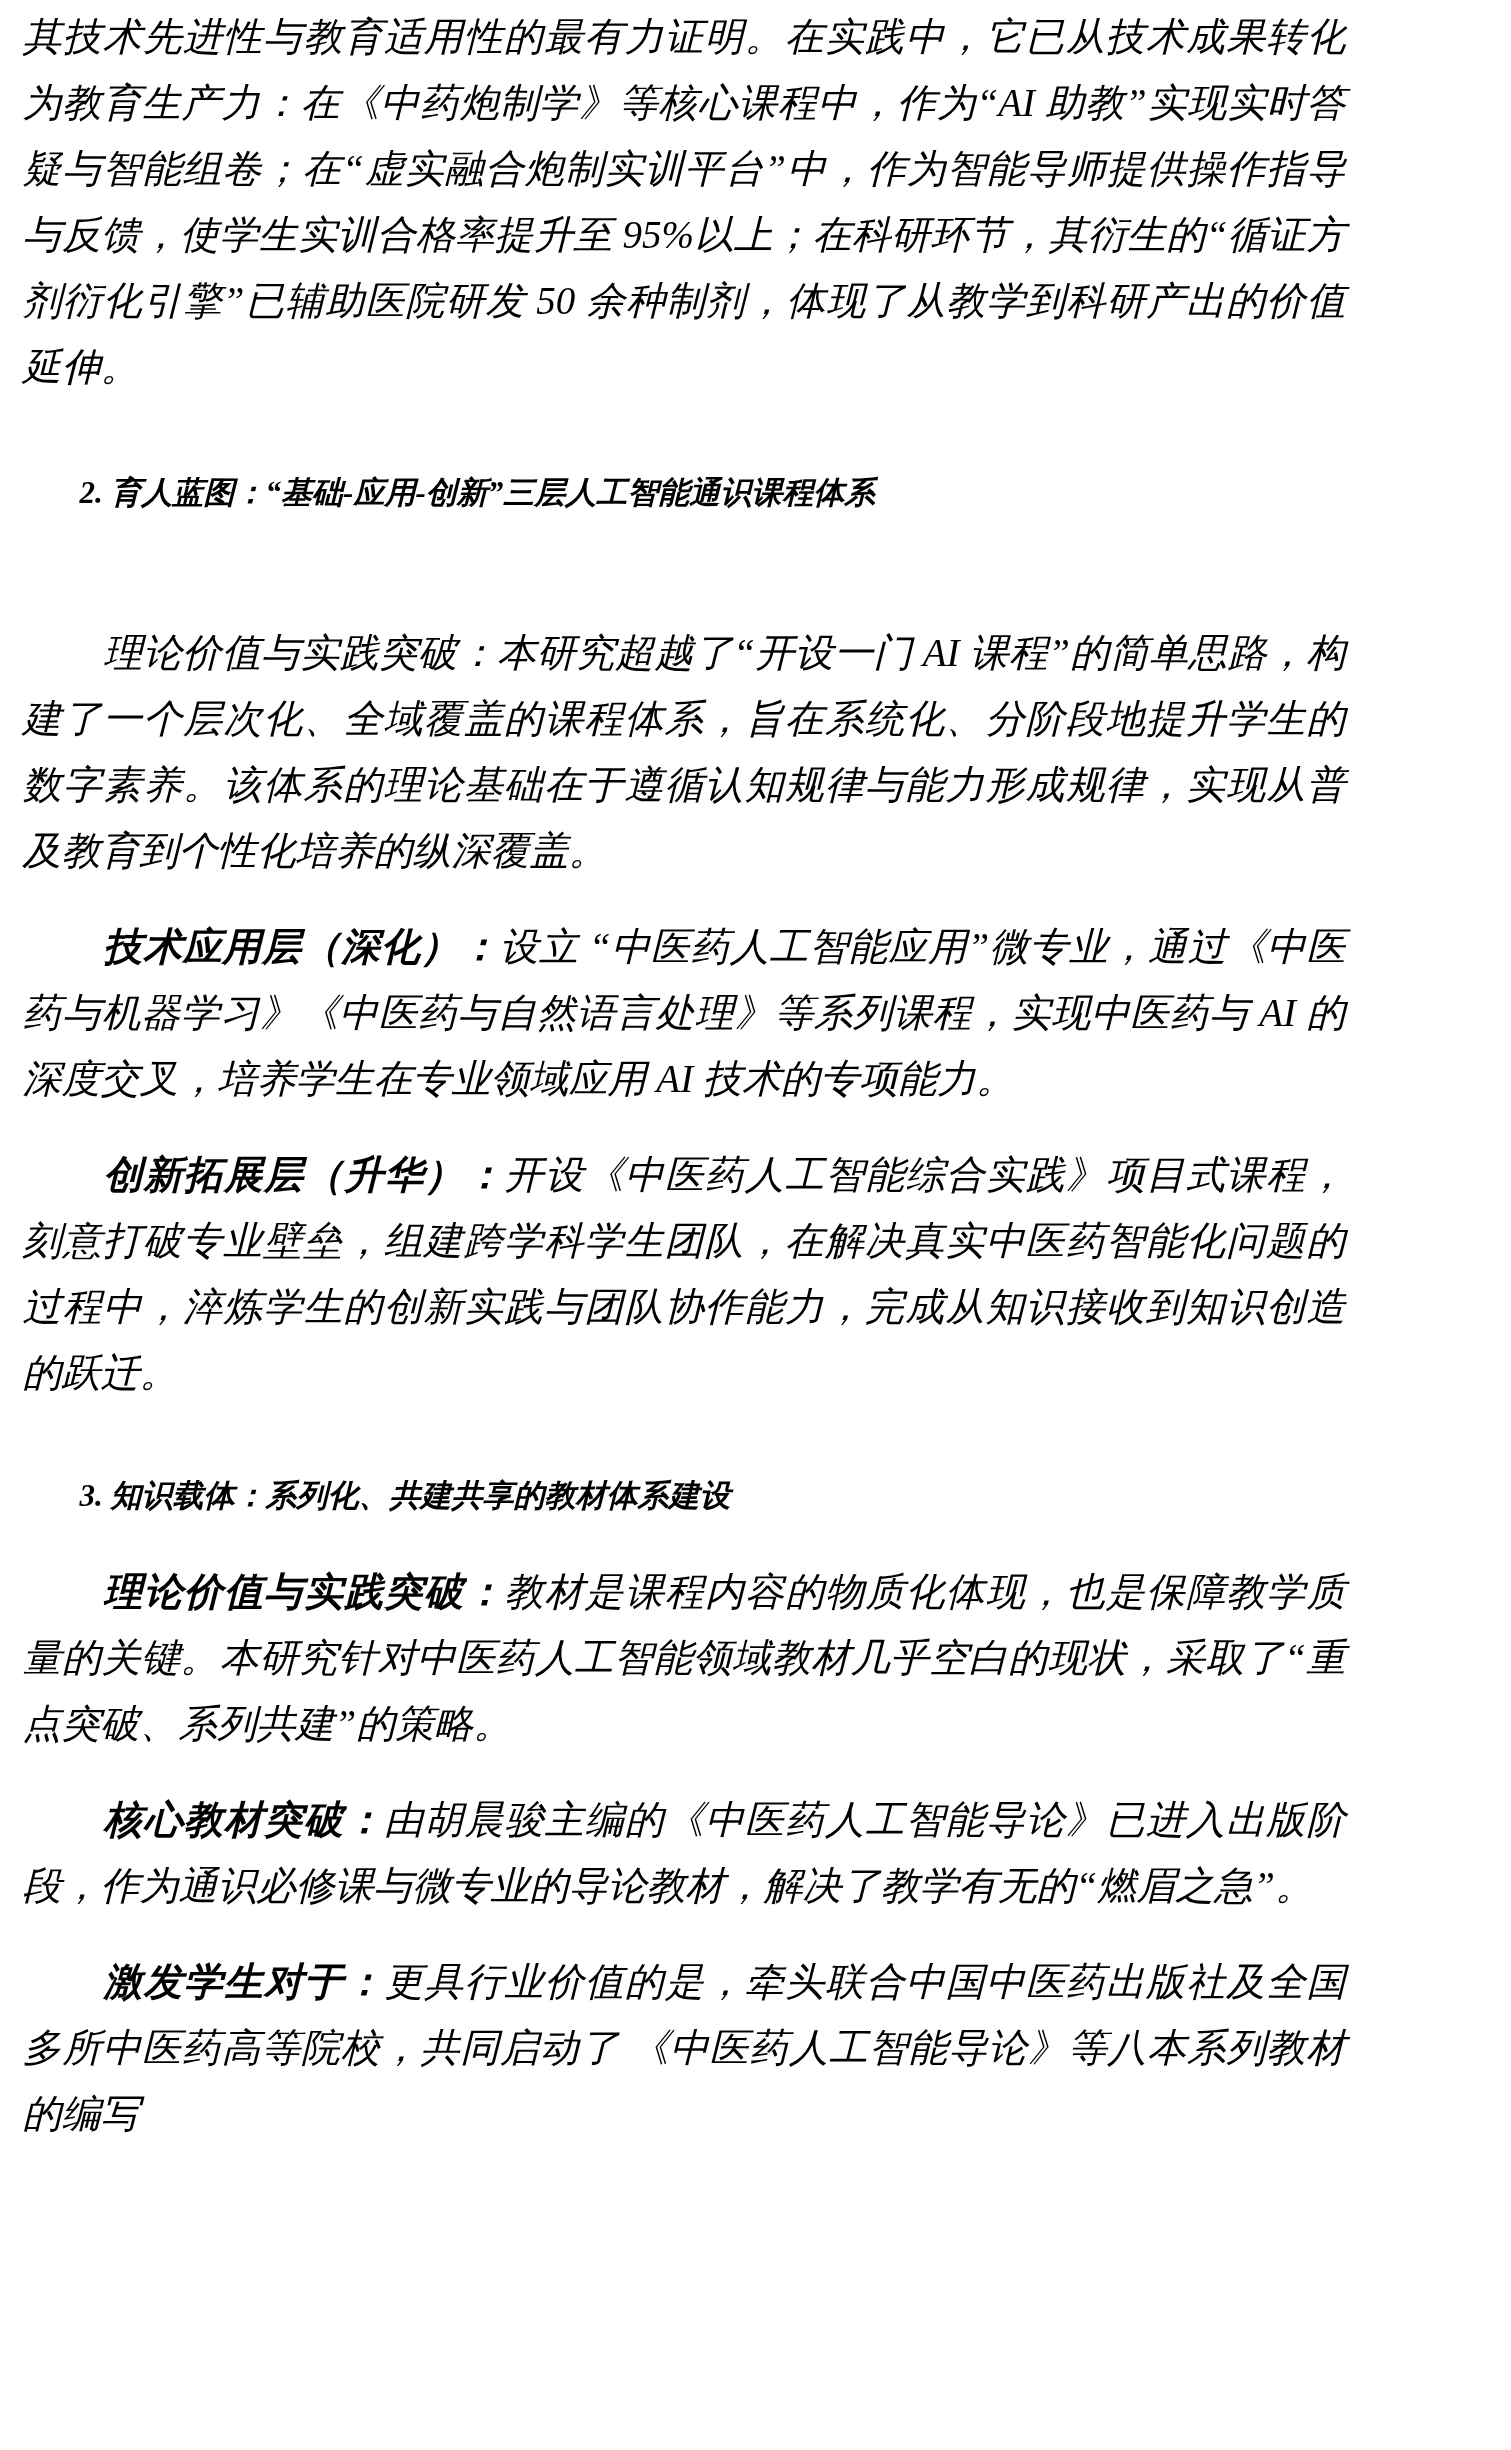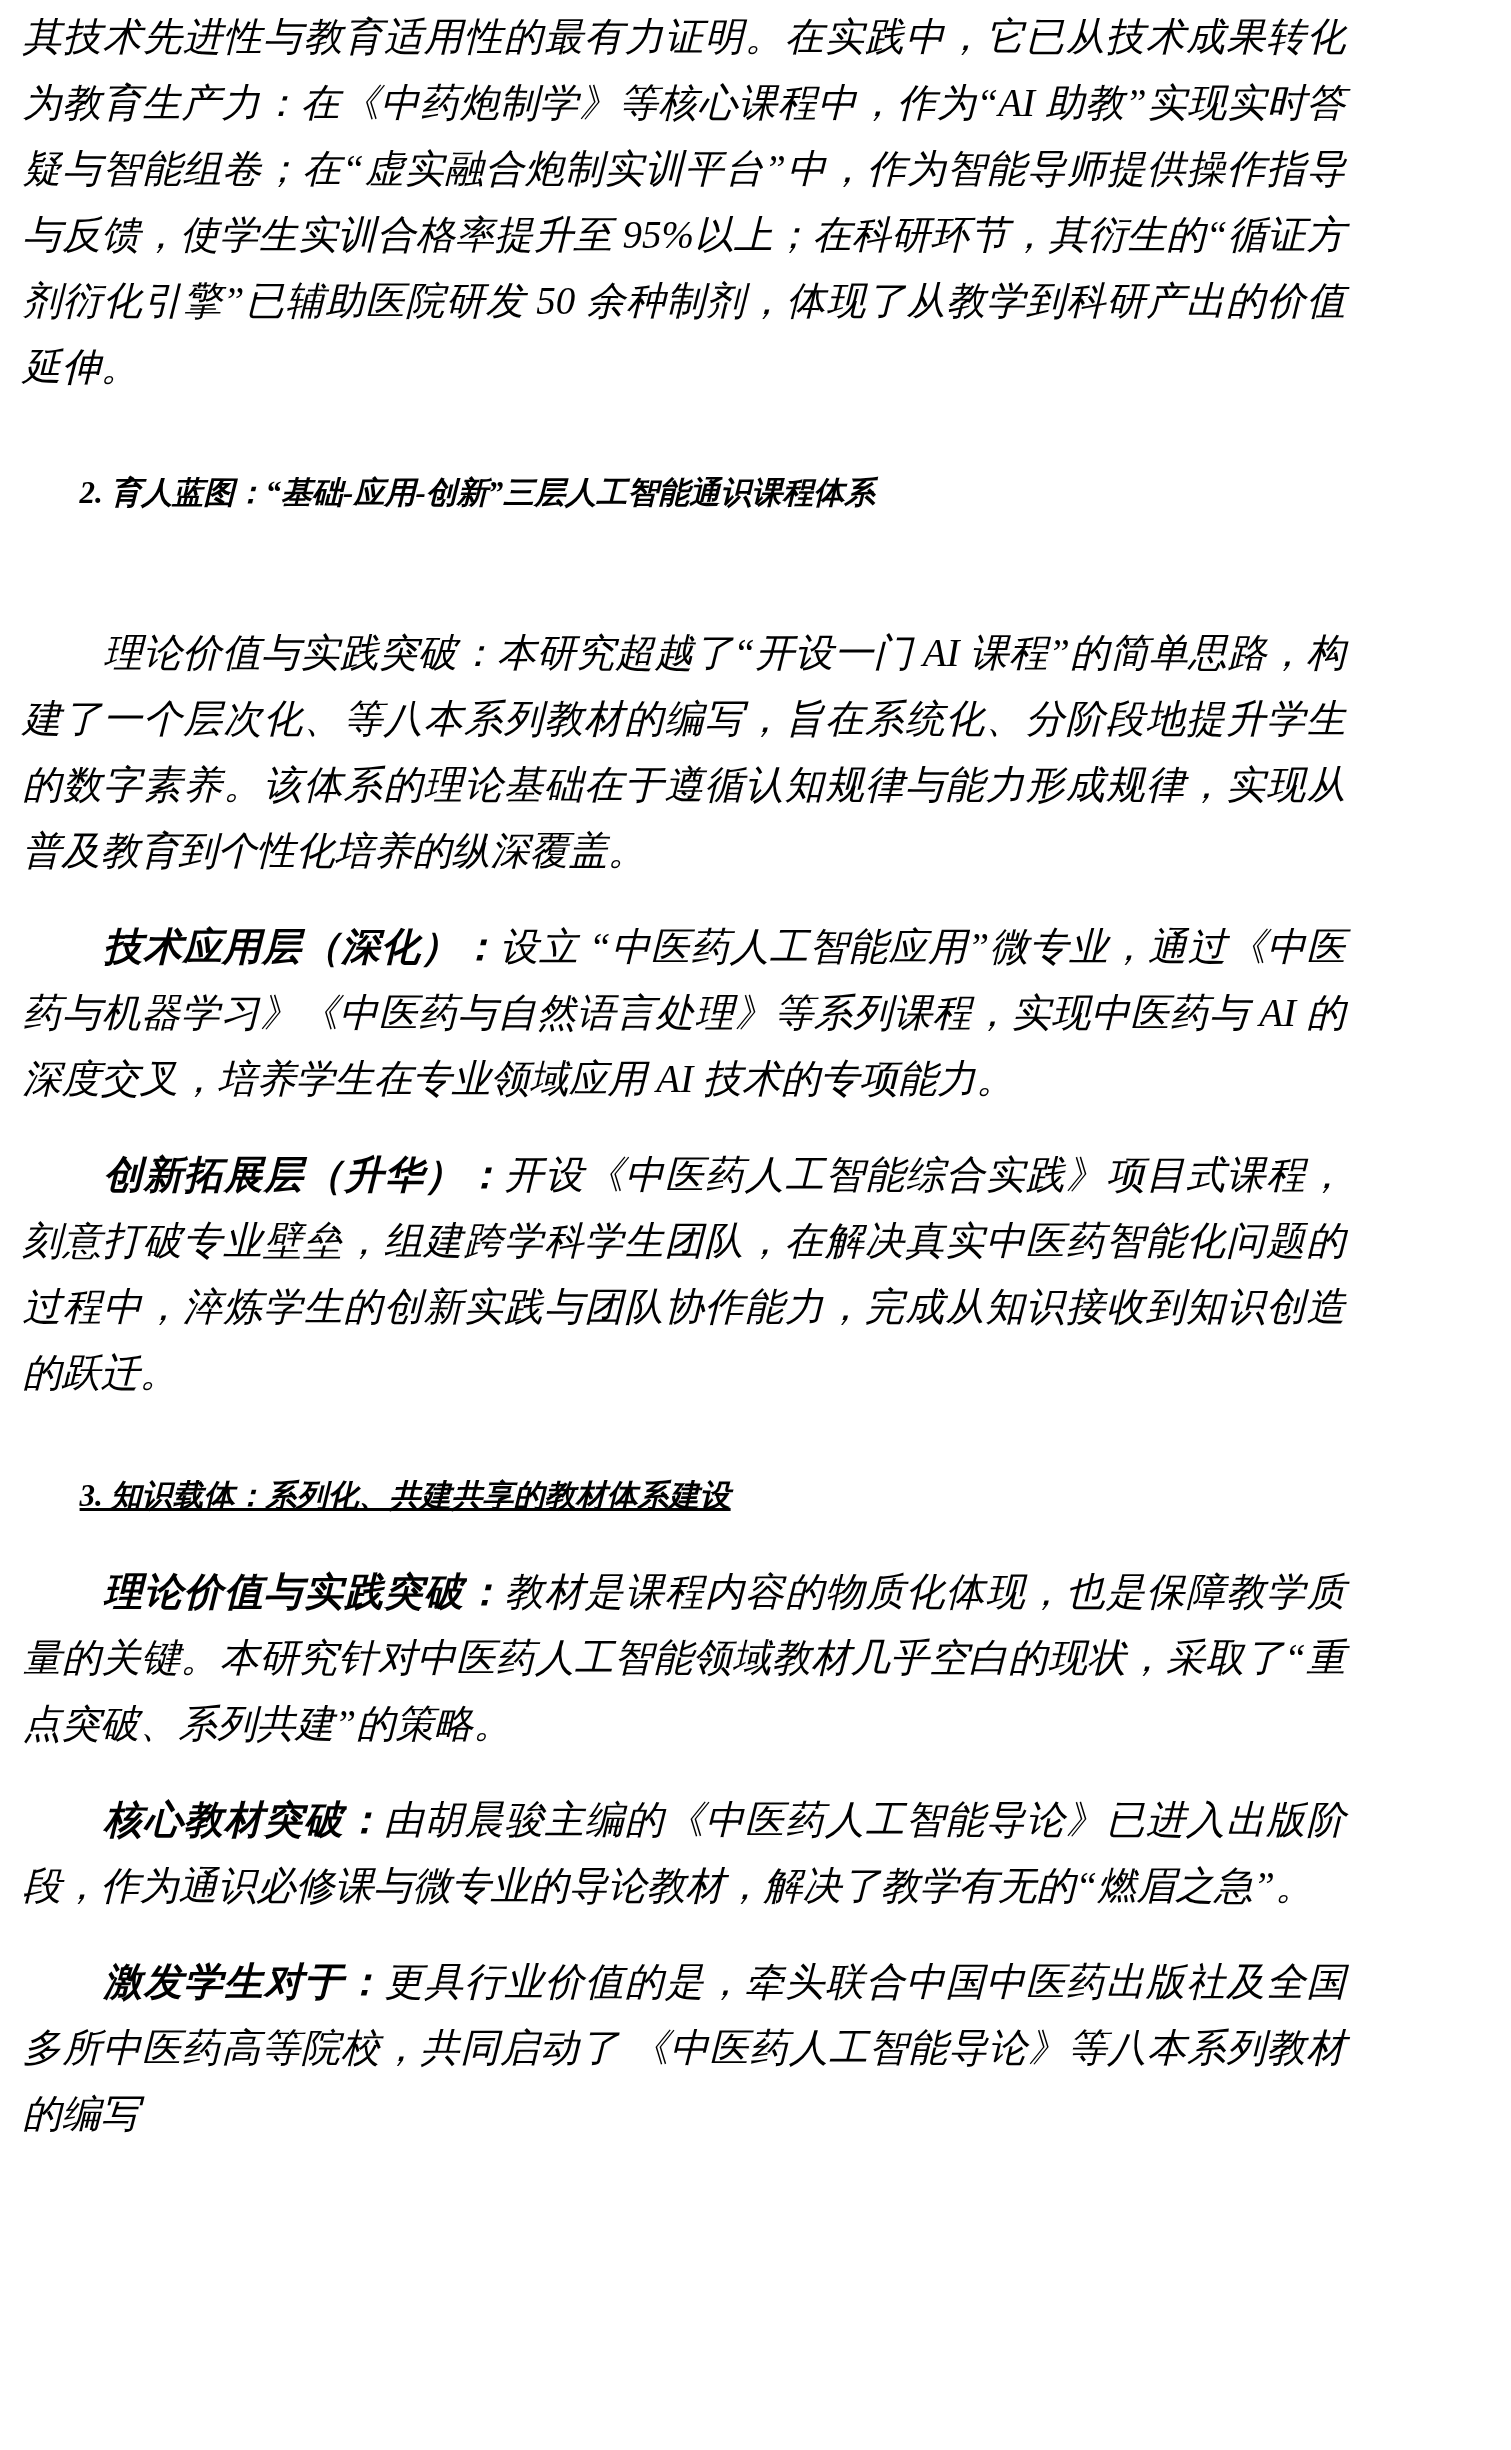--- a/index.html
+++ b/index.html
@@ -29,32 +29,32 @@
     margin-top: 0;
   }
   .heading {
     font-size: 31px;
     line-height: 66px;
     font-weight: bold;
     text-indent: 57px;
     text-align: left;
   }
   .heading.major { margin: 60px 0 94px 0; }
-  .heading.minor { margin: 57px 0 24px 0; text-decoration: underline; }
+  .heading.minor { margin: 57px 0 24px 0; }
 </style>
 </head>
 <body style="background-color: rgb(255, 255, 255);">
 
 <div class="page" style="color: rgb(0, 0, 0);">
 
   <p class="para first"><span>其技术先进性与教育适用性的最有力证明。在实践中，它已从技术成果转化为教育生产力：在《中药炮制学》等核心课程中，作为“AI 助教”实现实时答疑与智能组卷；在“虚实融合炮制实训平台”中，作为智能导师提供操作指导与反馈，使学生实训合格率提升至 95%以上；在科研环节，其衍生的“循证方剂衍化引擎”已辅助医院研发 50 余种制剂，体现了从教学到科研产出的价值延伸。</span></p>
 
   <h2 class="heading major"><span>2. 育人蓝图：“基础-应用-创新”三层人工智能通识课程体系</span></h2>
 
-  <p class="para"><span>理论价值与实践突破：本研究超越了“开设一门 AI 课程”的简单思路，构建了一个层次化、等八本系列教材的编写，旨在系统化、分阶段地提升学生的数字素养。该体系的理论基础在于遵循认知规律与能力形成规律，实现从普及教育到个性化培养的纵深覆盖。</span></p>
+  <p class="para"><span>理论价值与实践突破：本研究超越了“开设一门 AI 课程”的简单思路，构建了一个层次化、全域覆盖的课程体系，旨在系统化、分阶段地提升学生的数字素养。该体系的理论基础在于遵循认知规律与能力形成规律，实现从普及教育到个性化培养的纵深覆盖。</span></p>
 
 
   <p class="para"><b>技术应用层（深化）：</b><span>设立 “中医药人工智能应用”微专业，通过《中医药与机器学习》《中医药与自然语言处理》等系列课程，实现中医药与 AI 的深度交叉，培养学生在专业领域应用 AI 技术的专项能力。</span></p>
 
   <p class="para"><b>创新拓展层（升华）：</b><span>开设《中医药人工智能综合实践》项目式课程，刻意打破专业壁垒，组建跨学科学生团队，在解决真实中医药智能化问题的过程中，淬炼学生的创新实践与团队协作能力，完成从知识接收到知识创造的跃迁。</span></p>
 
   <h2 class="heading minor"><span>3. 知识载体：系列化、共建共享的教材体系建设</span></h2>
 
   <p class="para"><b>理论价值与实践突破：</b><span>教材是课程内容的物质化体现，也是保障教学质量的关键。本研究针对中医药人工智能领域教材几乎空白的现状，采取了“重点突破、系列共建”的策略。</span></p>
 

